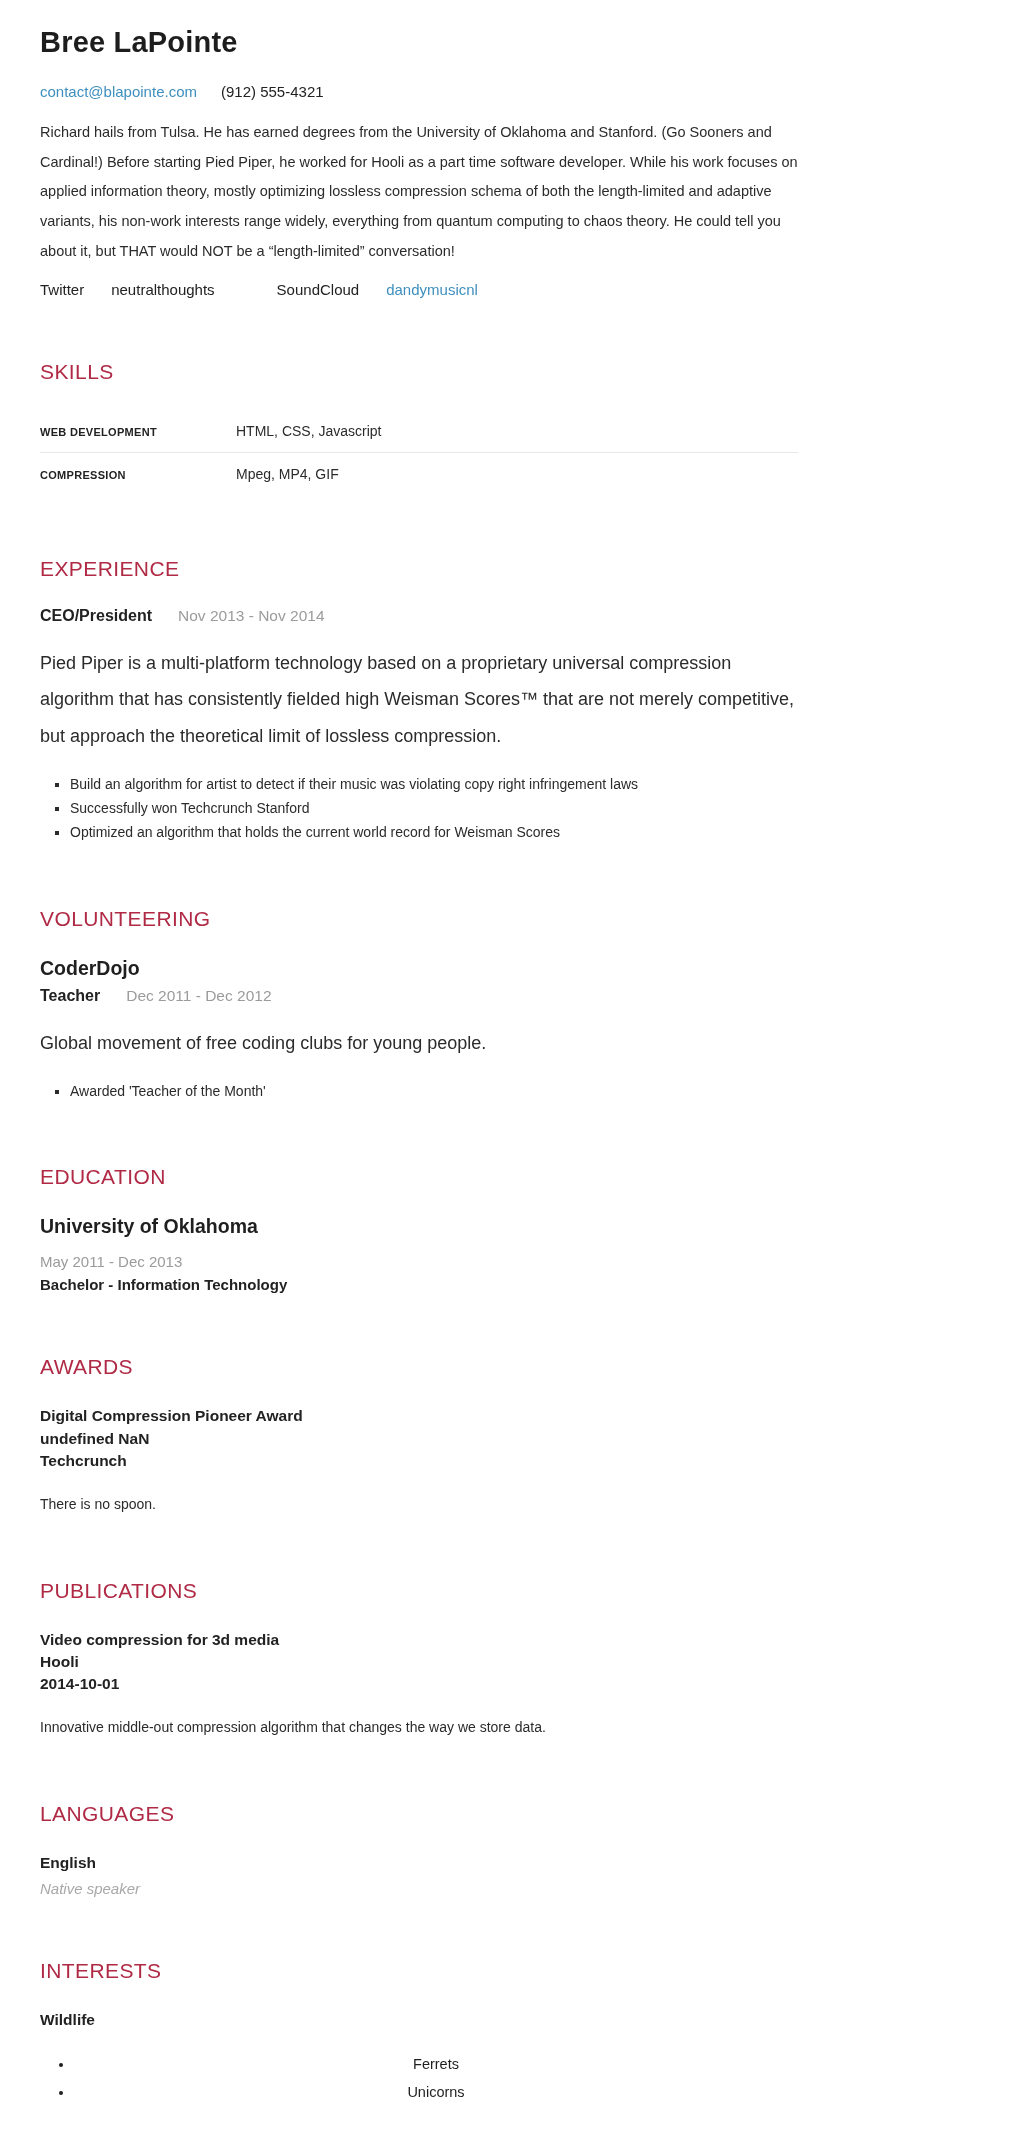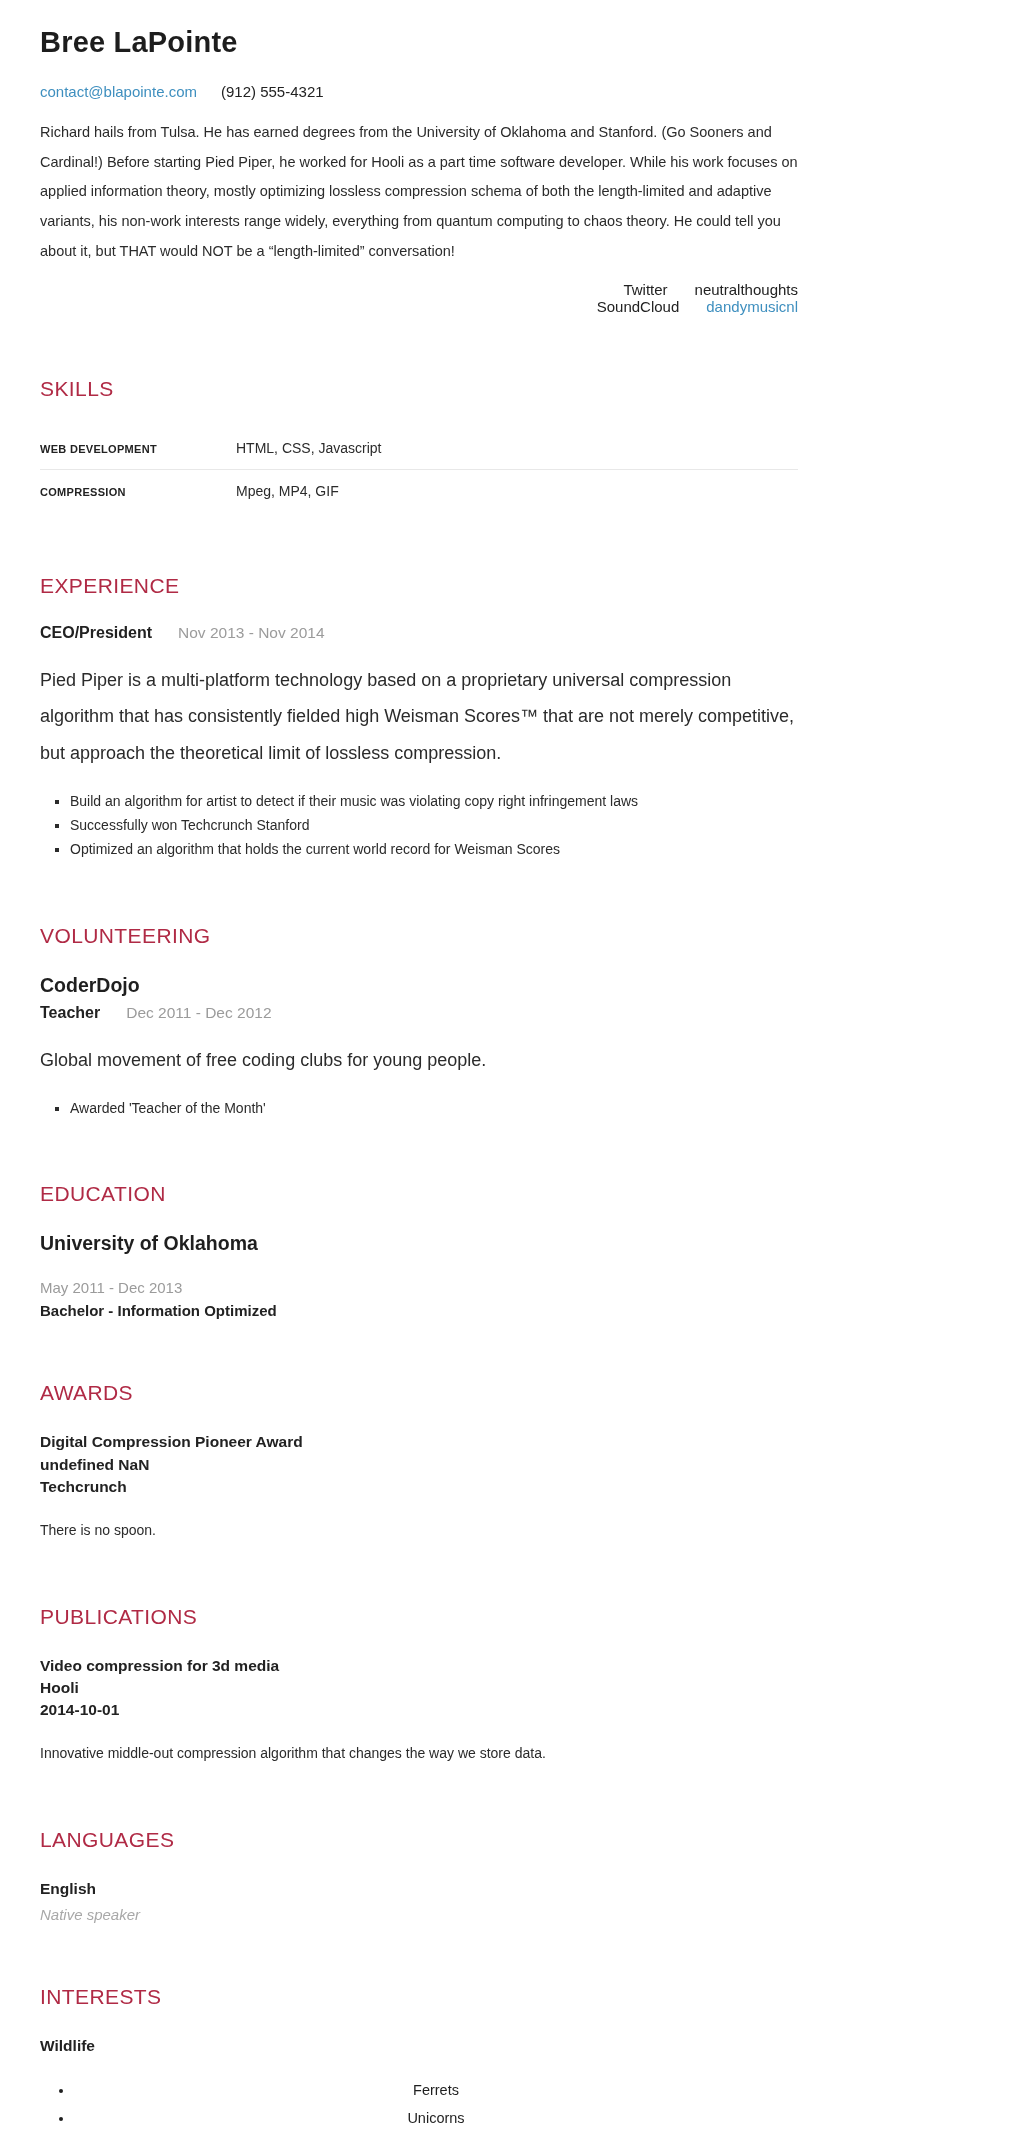--- a/index.html
+++ b/index.html
@@ -37,25 +37,24 @@
   a.link{color:var(--link);text-decoration:none;cursor:pointer;}
   .phone{color:#222;}
   .summary{
     margin:18px 0 0 0;
     font-size:14.5px;
     line-height:2.05;
     color:#2b2b2b;
   }
   .social-row{
     display:flex;
-    align-items:flex-end;
+    align-items:center;
     margin-top:14px;
     font-size:15px;
     color:#222;
-    flex-direction:column;
   }
   .profile{display:flex;gap:27px;align-items:baseline;}
   .profile + .profile{margin-left:62px;}
 
   
   .section{margin-top:62px;}
   .section-title{
     margin:0 0 26px 0;
     font-size:21px;
     font-weight:500;
@@ -101,21 +100,21 @@
     color:#2b2b2b;
   }
   .org-name{
     margin:0 0 7px 0;
     font-size:19.5px;
     font-weight:600;
     color:#1f1f1f;
   }
 
   
-  .edu-dates{margin-top:24px;font-size:15px;color:#9b9b9b;}
+  .edu-dates{margin-top:15px;font-size:15px;color:#9b9b9b;}
   .degree{margin-top:6px;font-size:15px;font-weight:600;color:#222;}
 
   
   .fact-lines div{
     font-size:15.5px;
     font-weight:600;
     color:#222;
     line-height:1.45;
   }
   .small-summary{
@@ -206,21 +205,21 @@
       <p class="item-summary">Global movement of free coding clubs for young people.</p>
       <ul class="highlights">
           <li>Awarded 'Teacher of the Month'</li>
         </ul>
     </section>
 
     <section class="section">
       <h2 class="section-title">EDUCATION</h2>
       <h3 class="org-name">University of Oklahoma</h3>
       <div class="edu-dates">May 2011 - Dec 2013</div>
-      <div class="degree">Bachelor - Information Optimized</div>
+      <div class="degree">Bachelor - Information Technology</div>
     </section>
 
     <section class="section">
       <h2 class="section-title">AWARDS</h2>
       <div class="fact-lines">
         <div>Digital Compression Pioneer Award</div>
         <div>undefined NaN</div>
         <div>Techcrunch</div>
       </div>
       <p class="small-summary">There is no spoon.</p>

